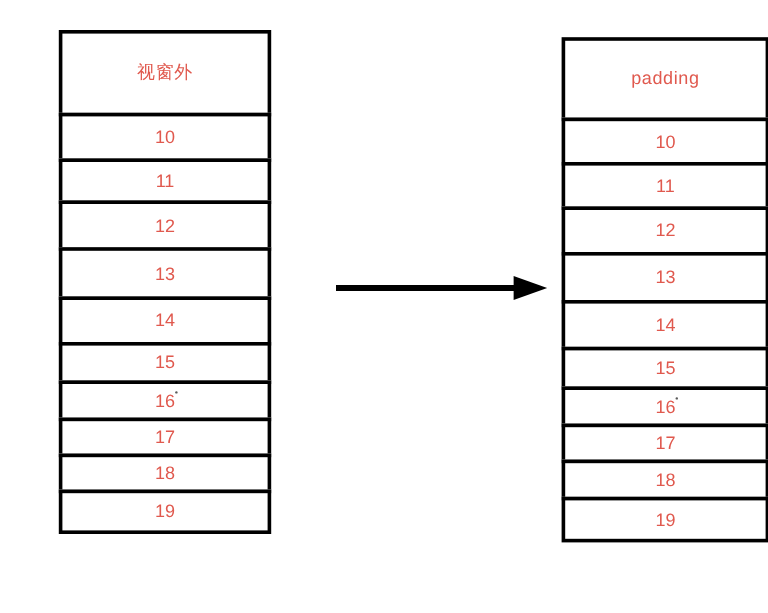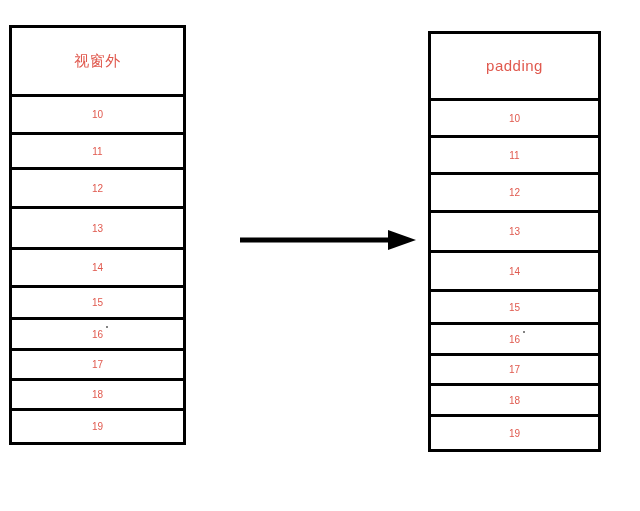--- a/index.html
+++ b/index.html
@@ -11,20 +11,21 @@
     width: 640px;
     height: 511px;
     position: relative;
     overflow: hidden;
     font-family: "Liberation Sans", "DejaVu Sans", sans-serif;
   }
 
   .diagram {
     position: absolute;
     inset: 0;
+    margin-left: 40px;
   }
 
   
   .column {
     position: absolute;
     box-sizing: border-box;
     display: flex;
     flex-direction: column;
     background: #ffffff;
   }
@@ -65,21 +66,21 @@
     line-height: 1.35;
     font-size: 15px;
     letter-spacing: 0.5px;
   }
   .cell-header .hline {
     display: block;
     white-space: nowrap;
   }
 
   .cell-value {
-    font-size: 10px;
+    font-size: 15px;
   }
 
   
   .column.left .cell-header { height: 72px; }
   .column.left .h-a { height: 41px; }
   .column.left .h-b { height: 38px; }
   .column.left .h-c { height: 42px; }
   .column.left .h-d { height: 44px; }
   .column.left .h-e { height: 41px; }
   .column.left .h-f { height: 35px; }

